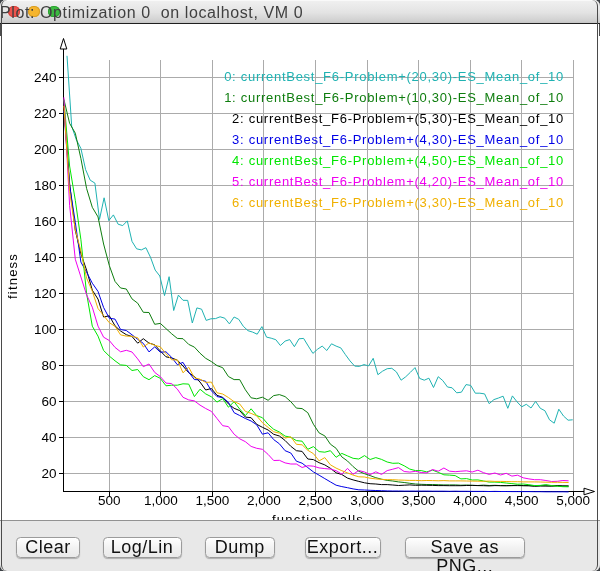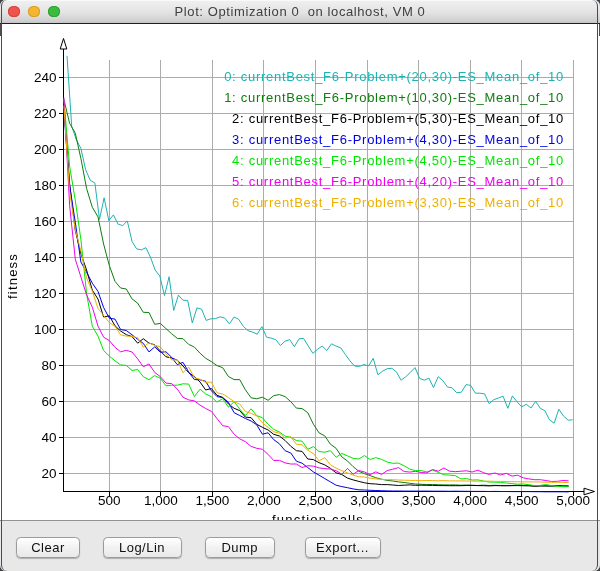--- a/index.html
+++ b/index.html
@@ -5,35 +5,35 @@
               background:#3f4347; font-family:"Liberation Sans", sans-serif;
               -webkit-font-smoothing:antialiased; }
   #win { position:absolute; left:0; top:0; width:600px; height:571px;
          border-radius:6px; overflow:hidden; background:#fff;
          box-shadow:inset 0 0 0 1px #4e4e4e; }
   #titlebar { position:absolute; left:0; top:0; width:600px; height:23px;
       background:linear-gradient(#f0f0f0 2%, #e3e3e3 55%, #cfcfcf 92%, #c4c4c4);
       border-bottom:1px solid #1f1f1f; }
   #titlebar:before { content:""; position:absolute; left:0; top:0; width:100%;
       height:1px; background:#f9f9f9; }
-  #title { position:absolute; left:0; right:0; top:3.5px; text-align:center;
-      font-size:13px; color:#404040; letter-spacing:0.6px; }
+  #title { position:absolute; left:0; right:0; top:3.5px; text-align:left;
+      font-size:16px; color:#404040; letter-spacing:0.6px; }
   .tl { position:absolute; top:5.5px; width:11.5px; height:11.5px;
         border-radius:50%; }
   #plot { position:absolute; left:0; top:36px; width:600px; height:495px;
           background:#fff; }
   #btnpanel { position:absolute; left:0; top:520px; width:600px; height:51px;
       background:#e8e8e8; border-top:1px solid #929292; }
   #frame { position:absolute; left:1px; top:0; width:595px; height:571px;
       border-left:1px solid #4a4a4a; border-right:1px solid #4a4a4a;
       border-radius:6px; z-index:50; pointer-events:none; }
   .btn { position:absolute; top:15.5px; height:19px; border:1px solid #9b9b9b;
       border-radius:4.5px; background:linear-gradient(#ffffff, #f1f1f1 55%, #e9e9e9);
       box-shadow:0 1px 1px rgba(0,0,0,0.25);
-      font-size:13px; color:#111; text-align:center; line-height:19px; letter-spacing:0.5px; }
+      font-size:18px; color:#111; text-align:center; line-height:19px; letter-spacing:0.5px; }
   .ax { font-size:13.5px; fill:#000; font-family:"Liberation Sans",sans-serif; }
   .axw { font-size:13px; fill:#000; letter-spacing:1.2px;
          font-family:"Liberation Sans",sans-serif; }
   .leg { font-size:13px; letter-spacing:0.72px;
          font-family:"Liberation Sans",sans-serif; }
 </style></head>
 <body>
 <div id="win">
   <div id="plot">
     <svg width="600" height="495" viewBox="0 24 600 495" style="position:absolute;left:0;top:0">
@@ -132,14 +132,15 @@
     <div class="tl" style="left:28px; background:#f5b52e; box-shadow:inset 0 0 0 1px #d89e26;"></div>
     <div class="tl" style="left:48px; background:#3cbb41; box-shadow:inset 0 0 0 1px #2ba230;"></div>
     <div id="title">Plot: Optimization 0&nbsp; on localhost, VM 0</div>
   </div>
   <div id="frame"></div>
   <div id="btnpanel">
     <div class="btn" style="left:16px;   width:62px;">Clear</div>
     <div class="btn" style="left:102.5px;width:77px;">Log/Lin</div>
     <div class="btn" style="left:205px;  width:67.5px;">Dump</div>
     <div class="btn" style="left:304.5px;width:74px;text-align:center;">Export...</div>
+    <div class="btn" style="left:404.5px;width:118.5px;">Save as PNG...</div>
   </div>
 </div>
 
 </body></html>

